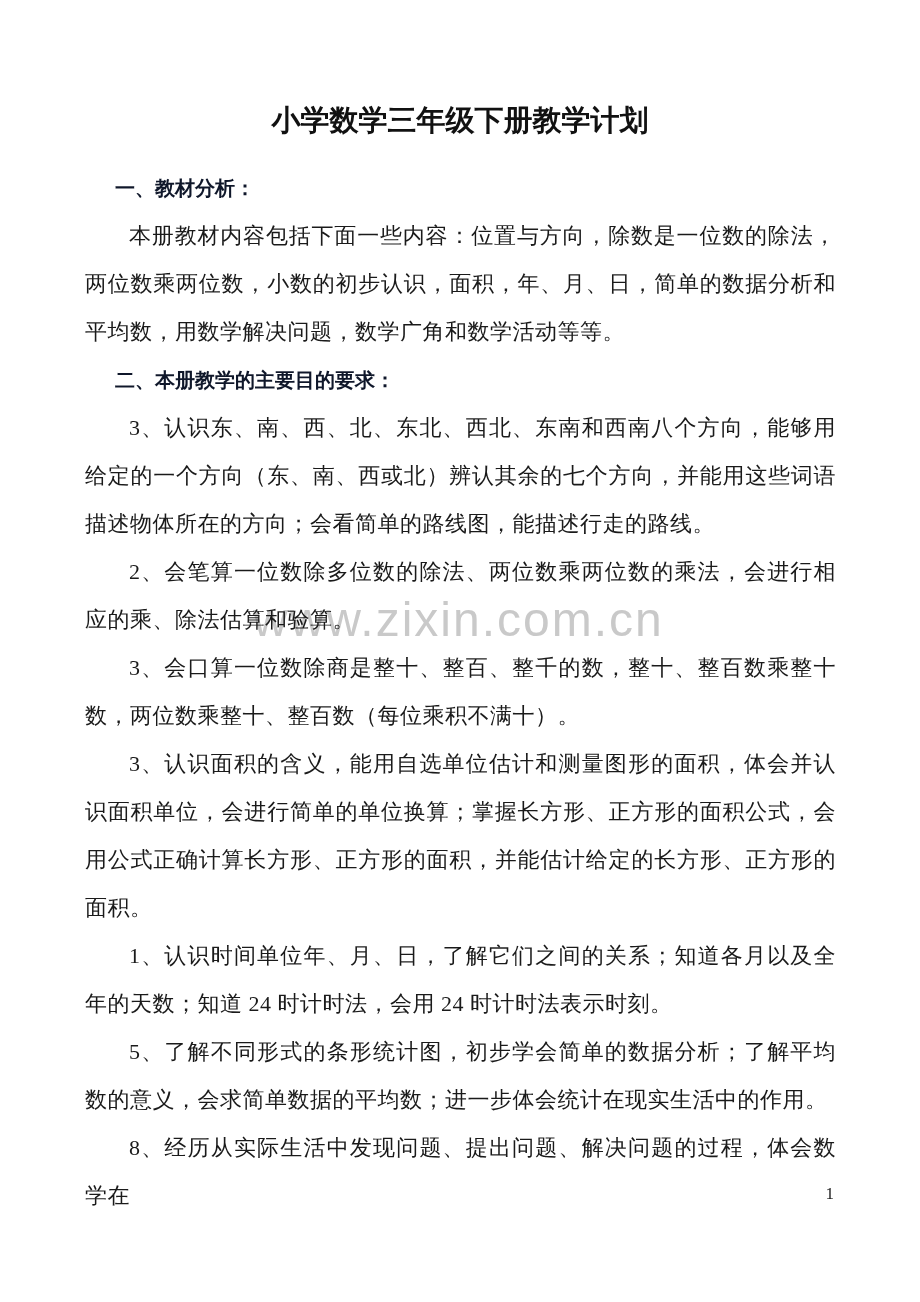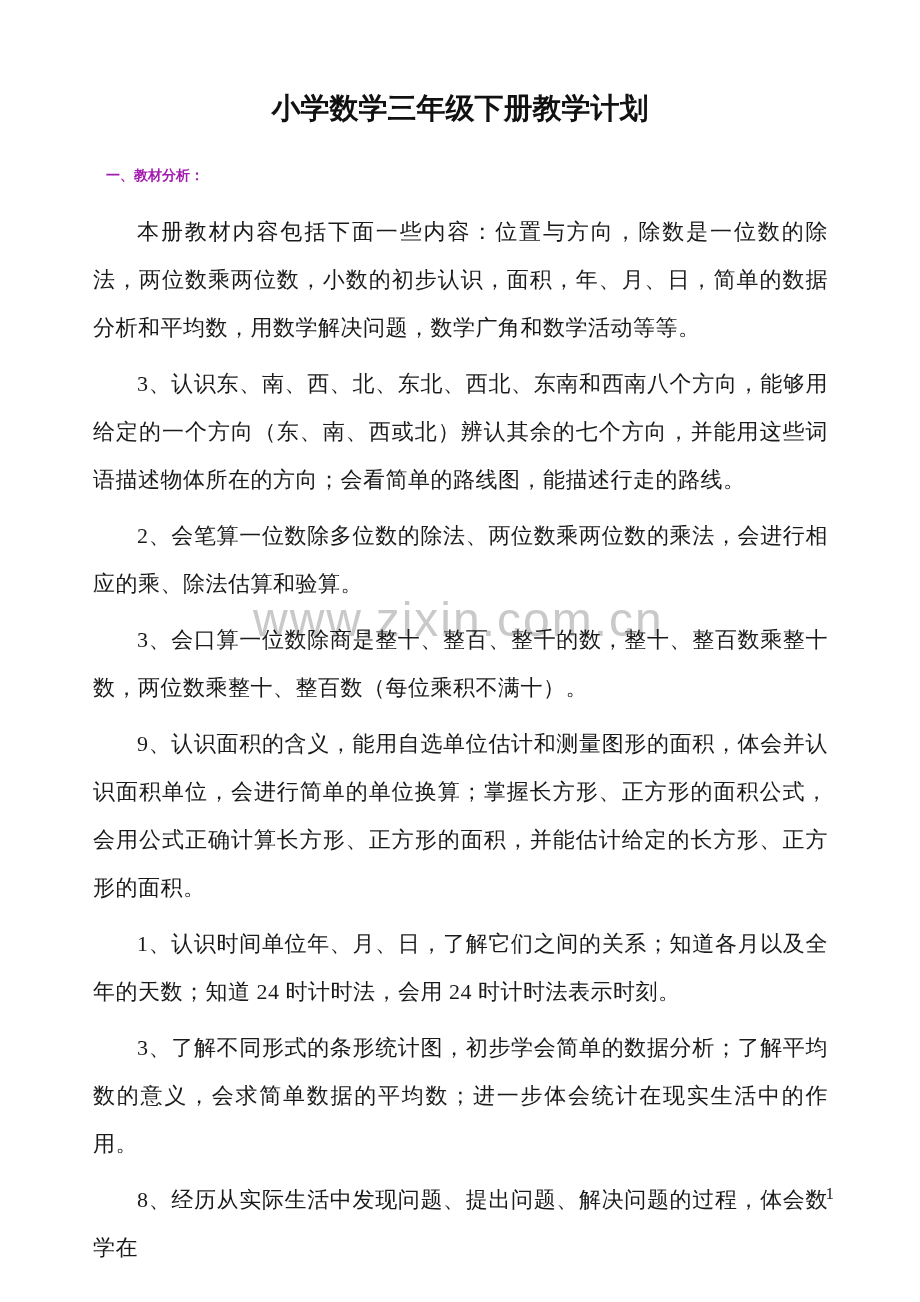--- a/index.html
+++ b/index.html
@@ -10,46 +10,46 @@
   .page {
     position: relative;
     width: 920px;
     height: 1302px;
     background: #ffffff;
     overflow: hidden;
     font-family: "Liberation Serif", "DejaVu Serif", serif;
     color: #1a1a1a;
   }
   .doc-title {
-    margin: 0;
+    margin: 12px;
     padding-top: 88px;
     font-size: 29px;
     line-height: 40px;
     font-weight: bold;
     text-align: center;
     color: #111111;
   }
   .content {
     position: relative;
     z-index: 1;
     margin-top: 24px;
     padding: 0 84px 0 85px;
     font-size: 22px;
     line-height: 48px;
   }
   .section-heading {
     margin: 0;
-    font-size: 14px;
+    font-size: 20px;
     line-height: 48px;
     font-weight: bold;
     text-indent: 1.5em;
-    color: #a21caf;
+    color: #0f172a;
   }
   .body-para {
-    margin: 8px;
+    margin: 0;
     text-indent: 2em;
     text-align: justify;
     letter-spacing: 0.5px;
   }
   .watermark {
     position: absolute;
     z-index: 0;
     left: 253px;
     top: 592px;
     font-family: "Liberation Sans", "DejaVu Sans", sans-serif;
@@ -77,33 +77,34 @@
   <div class="watermark">www.zixin.com.cn</div>
 
   <h1 class="doc-title">小学数学三年级下册教学计划</h1>
 
   <div class="content">
 
     <h2 class="section-heading">一、教材分析：</h2>
 
     <p class="body-para">本册教材内容包括下面一些内容：位置与方向，除数是一位数的除法，两位数乘两位数，小数的初步认识，面积，年、月、日，简单的数据分析和平均数，用数学解决问题，数学广角和数学活动等等。</p>
 
+    <h2 class="section-heading">二、本册教学的主要目的要求：</h2>
 
     <p class="body-para">3、认识东、南、西、北、东北、西北、东南和西南八个方向，能够用给定的一个方向（东、南、西或北）辨认其余的七个方向，并能用这些词语描述物体所在的方向；会看简单的路线图，能描述行走的路线。</p>
 
     <p class="body-para">2、会笔算一位数除多位数的除法、两位数乘两位数的乘法，会进行相应的乘、除法估算和验算。</p>
 
     <p class="body-para">3、会口算一位数除商是整十、整百、整千的数，整十、整百数乘整十数，两位数乘整十、整百数（每位乘积不满十）。</p>
 
 
-    <p class="body-para">9、认识面积的含义，能用自选单位估计和测量图形的面积，体会并认识面积单位，会进行简单的单位换算；掌握长方形、正方形的面积公式，会用公式正确计算长方形、正方形的面积，并能估计给定的长方形、正方形的面积。</p>
+    <p class="body-para">3、认识面积的含义，能用自选单位估计和测量图形的面积，体会并认识面积单位，会进行简单的单位换算；掌握长方形、正方形的面积公式，会用公式正确计算长方形、正方形的面积，并能估计给定的长方形、正方形的面积。</p>
 
     <p class="body-para">1、认识时间单位年、月、日，了解它们之间的关系；知道各月以及全年的天数；知道 24 时计时法，会用 24 时计时法表示时刻。</p>
 
-    <p class="body-para">3、了解不同形式的条形统计图，初步学会简单的数据分析；了解平均数的意义，会求简单数据的平均数；进一步体会统计在现实生活中的作用。</p>
+    <p class="body-para">5、了解不同形式的条形统计图，初步学会简单的数据分析；了解平均数的意义，会求简单数据的平均数；进一步体会统计在现实生活中的作用。</p>
 
     <p class="body-para">8、经历从实际生活中发现问题、提出问题、解决问题的过程，体会数学在</p>
 
   </div>
 
   <div class="page-number">1</div>
 
 </div>
 
 </body></html>

